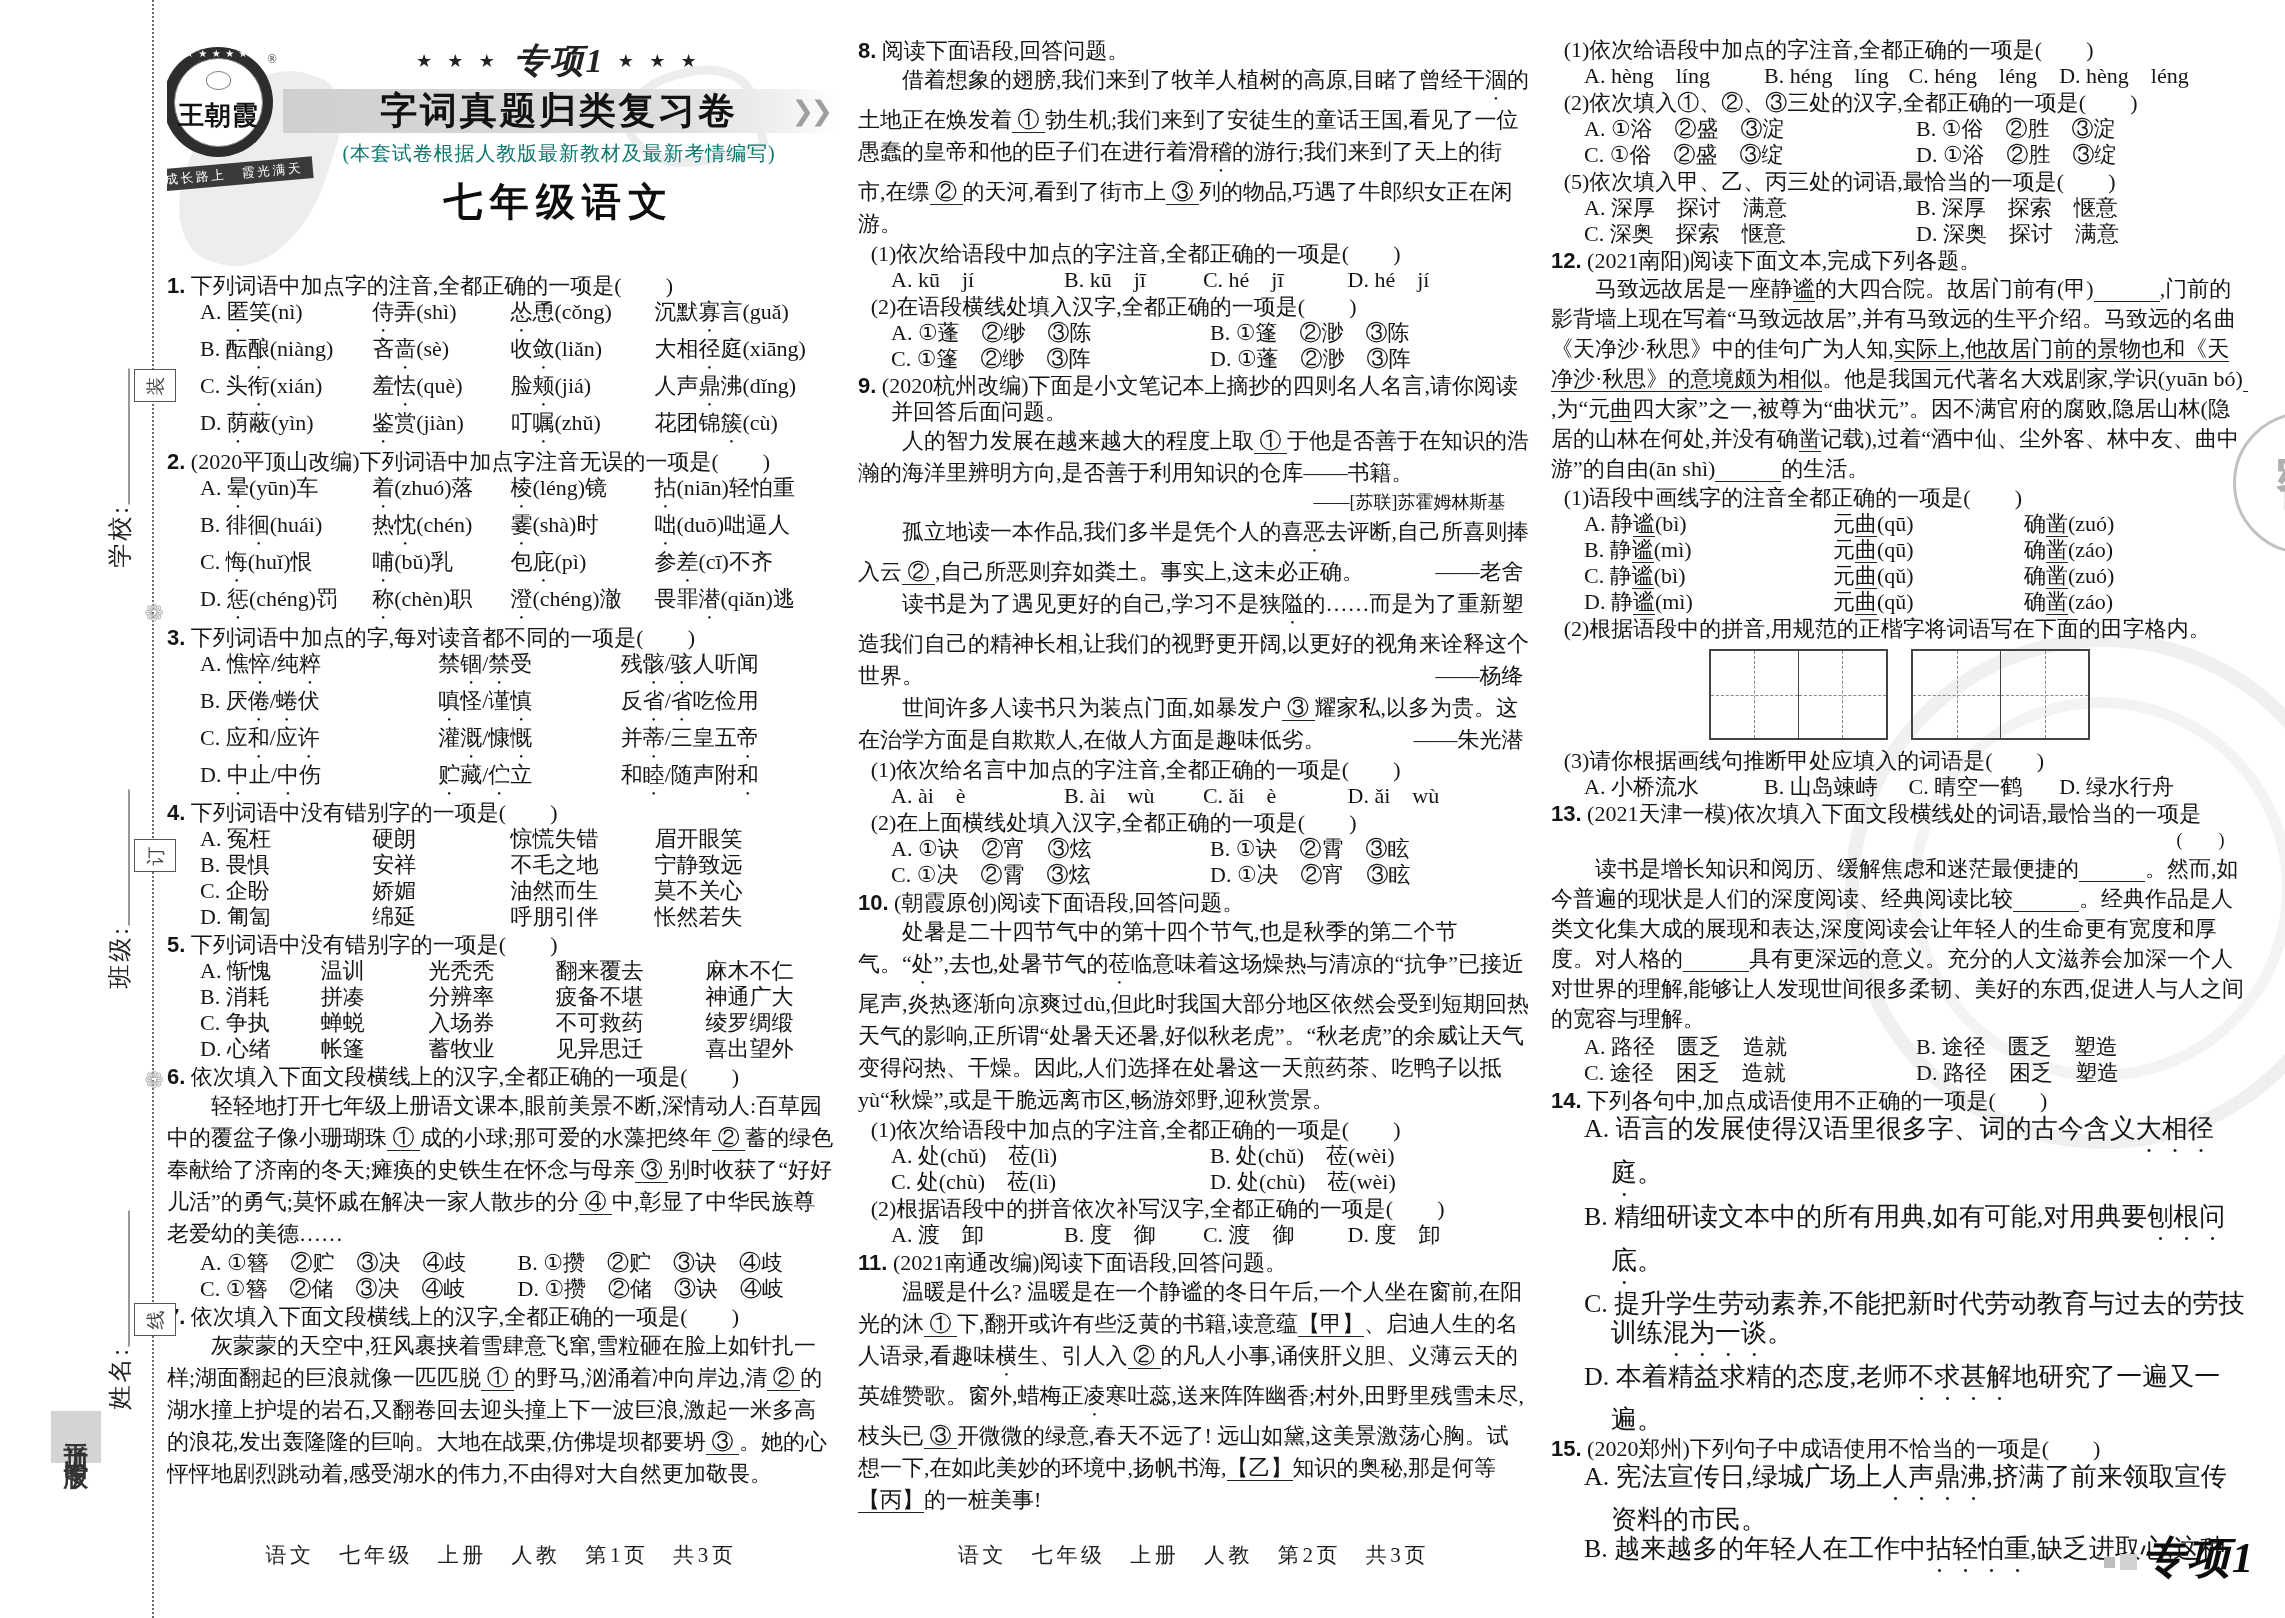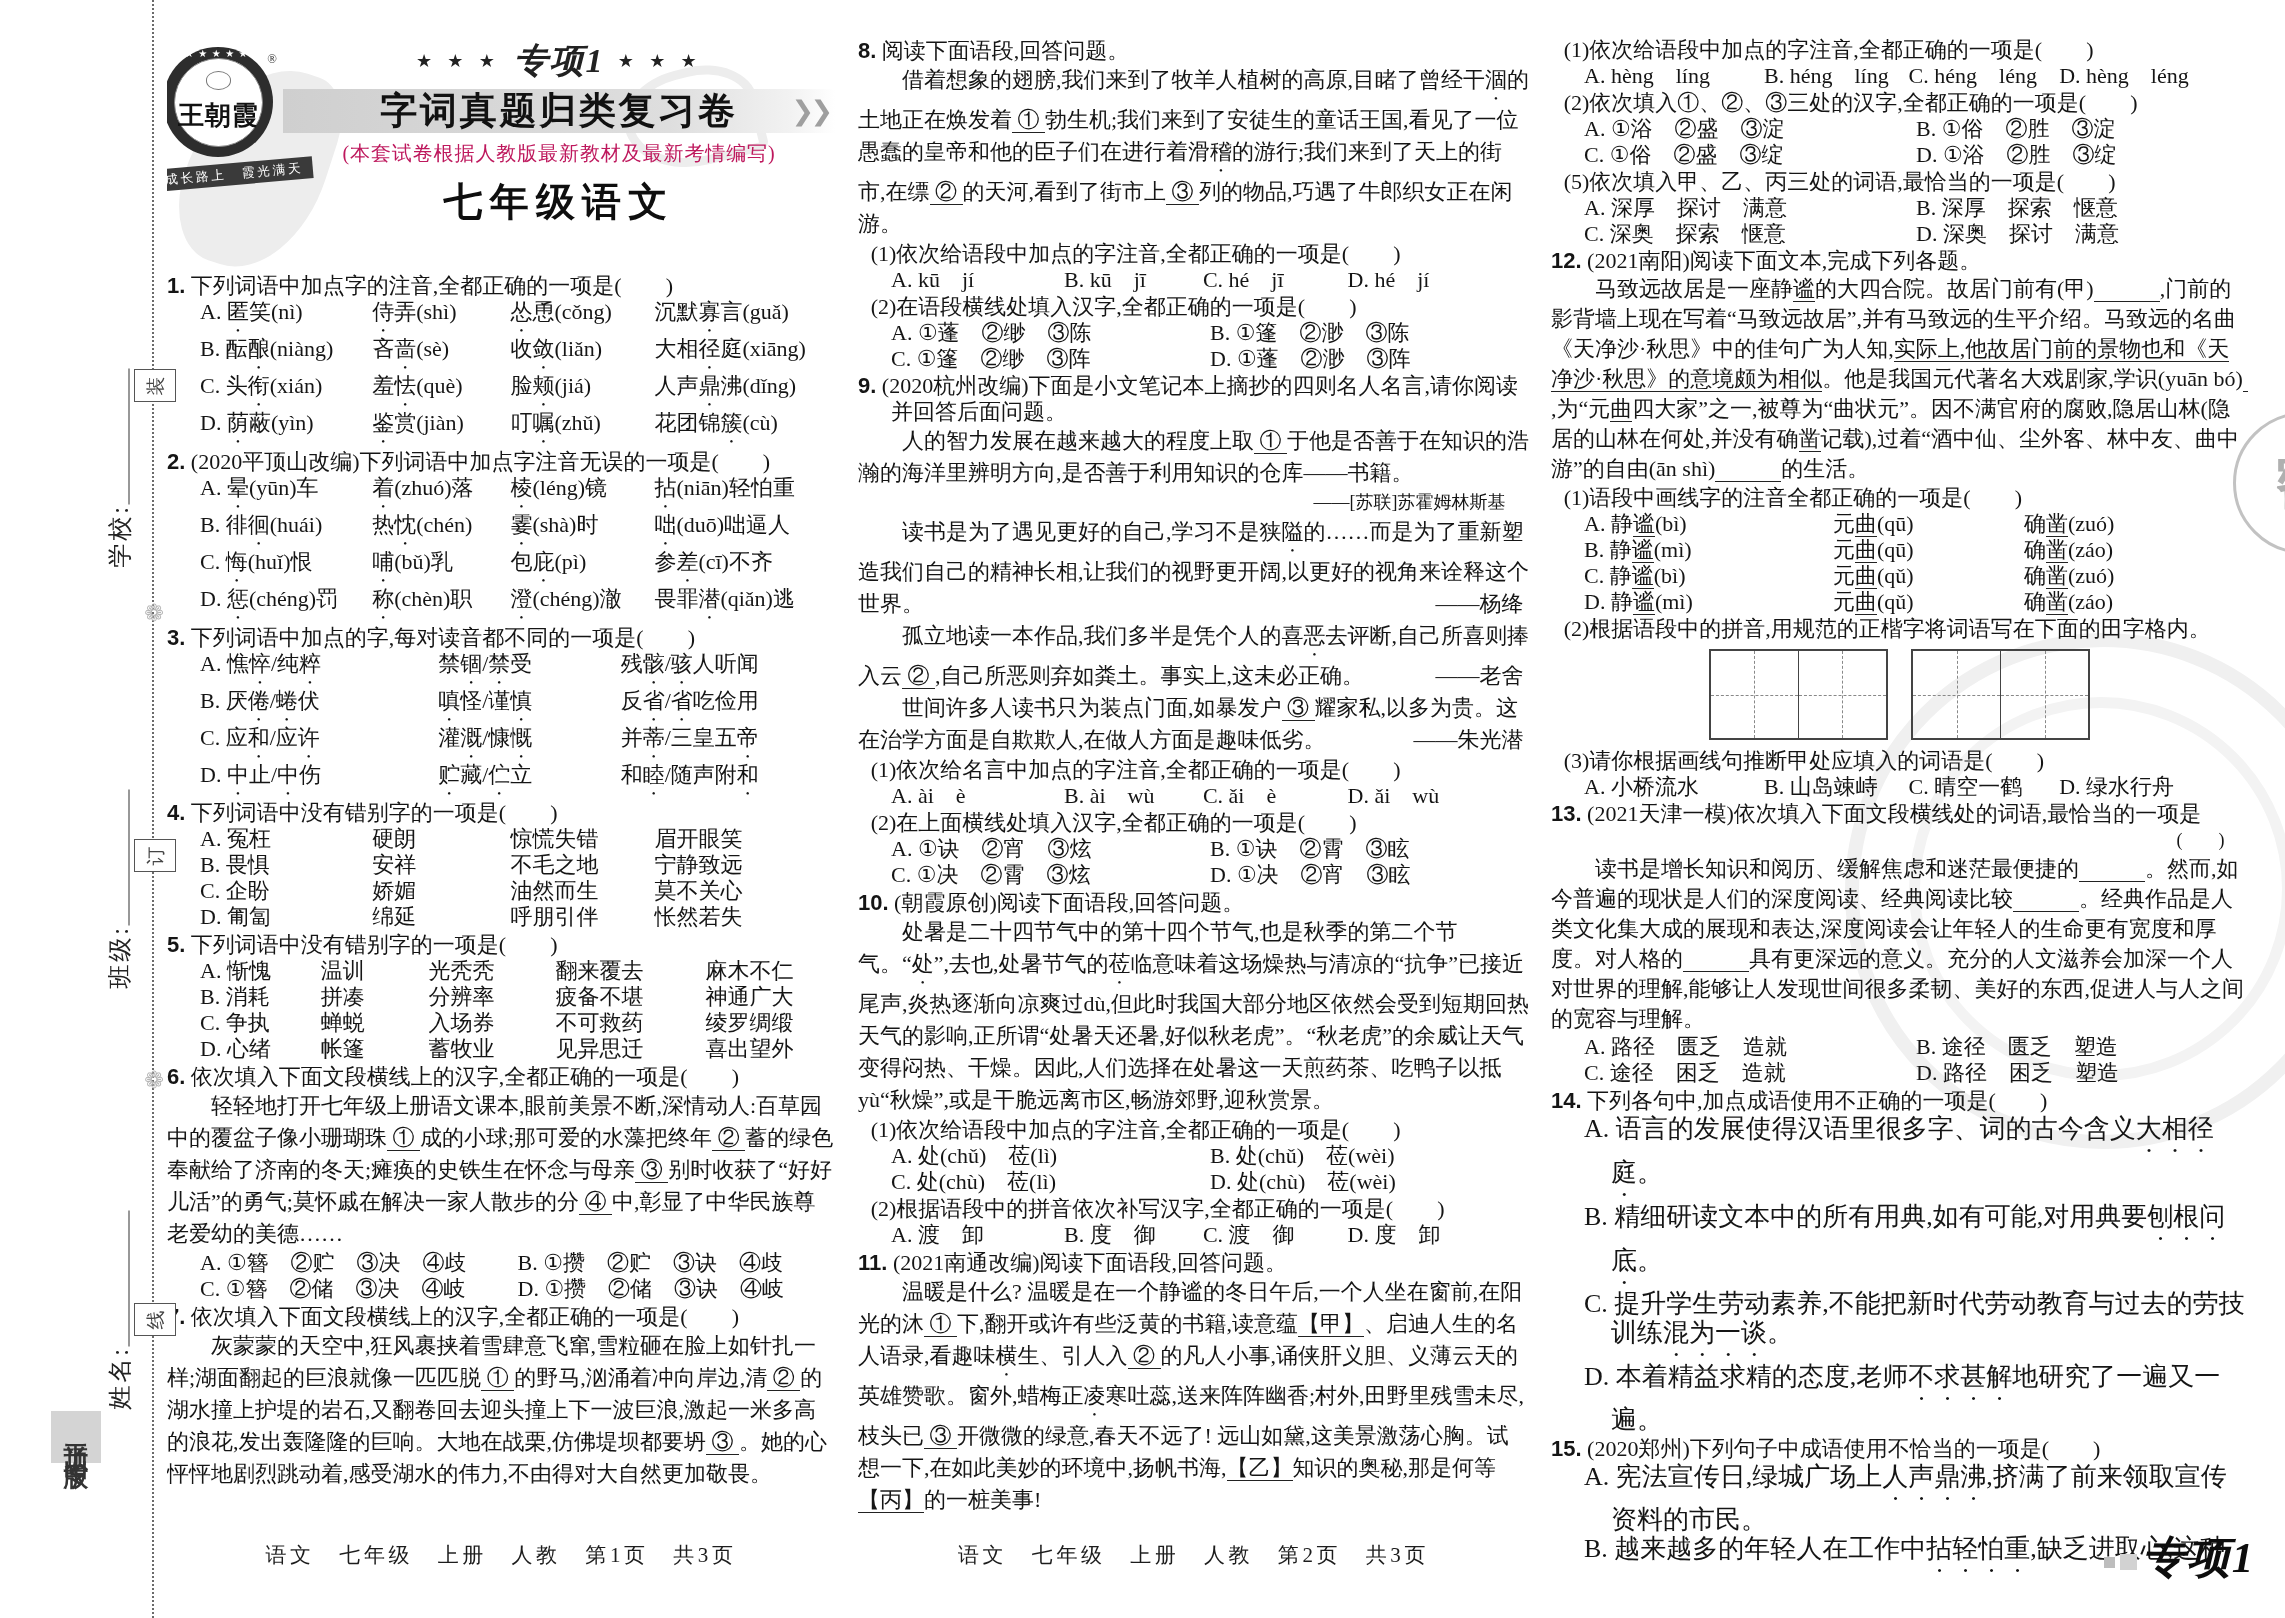--- a/index.html
+++ b/index.html
@@ -40,21 +40,21 @@
   .logo-stars{position:absolute;top:0.9px;left:0;width:110px;text-align:center;color:#fff;font-size:10px;letter-spacing:4.5px;}
   .logo-reg{position:absolute;right:-3.6px;top:5.4px;font-size:12.7px;color:#333;}
   .logo-ribbon{position:absolute;top:116px;left:-7.2px;background:#3a3a3a;color:#fff;font-size:12.7px;padding:2.7px 9px;letter-spacing:2.7px;transform:rotate(-5deg);white-space:nowrap;font-family:"Liberation Sans",sans-serif;}
   .header-right{margin-left:116px;position:relative;z-index:1;}
   .unit-line{text-align:center;padding-top:1.8px;font-size:18px;color:#222;}
   .unit-line .stars{letter-spacing:5.4px;vertical-align:5.4px;}
   .unit-line .unit{font-size:34px;font-weight:bold;font-style:italic;margin:0 9px;letter-spacing:1.8px;}
   .banner{margin-top:5.4px;height:44px;background:linear-gradient(90deg,#cfcfcf 0%,#dedede 70%,#f2f2f2 92%,rgba(255,255,255,0) 100%);display:flex;align-items:center;justify-content:center;position:relative;}
   .banner-title{font-size:37px;font-weight:bold;letter-spacing:2.7px;color:#111;}
   .chev{position:absolute;right:5.4px;color:#9f9f9f;font-size:27px;letter-spacing:-3.6px;}
-  .subtitle{text-align:center;font-size:20px;margin-top:7.2px;color:#be185d;letter-spacing:0.9px;}
+  .subtitle{text-align:center;font-size:20px;margin-top:7.2px;color:#0f766e;letter-spacing:0.9px;}
   .grade{text-align:center;font-size:39px;font-weight:bold;letter-spacing:7.2px;margin-top:7.2px;color:#0e0e0e;}
 
   
   .q{font-size:22px;line-height:26px;padding-left:33px;text-indent:-33px;margin-top:1.8px;}
   .qnum{font-family:"Liberation Sans",sans-serif;font-weight:bold;}
   .sub{font-size:22px;line-height:26px;padding-left:12.7px;margin-top:0.9px;}
   .para{font-size:22px;line-height:32px;text-indent:2em;}
   #col3 .para{line-height:30px;}
   .attr-line{font-size:18px;line-height:27px;text-align:right;padding-right:23.5px;}
   .attr-in{float:right;padding-right:5.4px;}
@@ -310,22 +310,22 @@
             <span class="opt-cell">B. ①篷　②渺　③陈</span>
           </div>
           <div class="opt-row" style="grid-template-columns: 1fr 1fr;">
             <span class="opt-cell">C. ①篷　②缈　③阵</span>
             <span class="opt-cell">D. ①蓬　②渺　③阵</span>
           </div>
         </div>
         <div class="q"><b class="qnum">9.</b> (2020杭州改编)下面是小文笔记本上摘抄的四则名人名言,请你阅读并回答后面问题。</div>
         <div class="para">人的智力发展在越来越大的程度上取<span class="ul"> ① </span>于他是否善于在知识的浩瀚的海洋里辨明方向,是否善于利用知识的仓库——书籍。</div>
         <div class="attr-line">——[苏联]苏霍姆林斯基</div>
+        <div class="para">孤立地读一本作品,我们多半是凭个人的喜<span class="em">恶</span>去评断,自己所喜则捧入云<span class="ul"> ② </span>,自己所恶则弃如粪土。事实上,这未必正确。<span class="attr-in">——老舍</span></div>
         <div class="para">读书是为了遇见更好的自己,学习不是狭<span class="em">隘</span>的……而是为了重新塑造我们自己的精神长相,让我们的视野更开阔,以更好的视角来诠释这个世界。<span class="attr-in">——杨绛</span></div>
-        <div class="para">孤立地读一本作品,我们多半是凭个人的喜<span class="em">恶</span>去评断,自己所喜则捧入云<span class="ul"> ② </span>,自己所恶则弃如粪土。事实上,这未必正确。<span class="attr-in">——老舍</span></div>
         <div class="para">世间许多人读书只为装点门面,如暴发户<span class="ul"> ③ </span>耀家私,以多为贵。这在治学方面是自欺欺人,在做人方面是趣味低劣。<span class="attr-in">——朱光潜</span></div>
         <div class="sub">(1)依次给名言中加点的字注音,全都正确的一项是(　　)</div>
         <div class="opts">
           <div class="opt-row" style="grid-template-columns: 1.22fr 0.98fr 1.02fr 1.28fr;">
             <span class="opt-cell">A. ài　è</span>
             <span class="opt-cell">B. ài　wù</span>
             <span class="opt-cell">C. ǎi　è</span>
             <span class="opt-cell">D. ǎi　wù</span>
           </div>
         </div>

